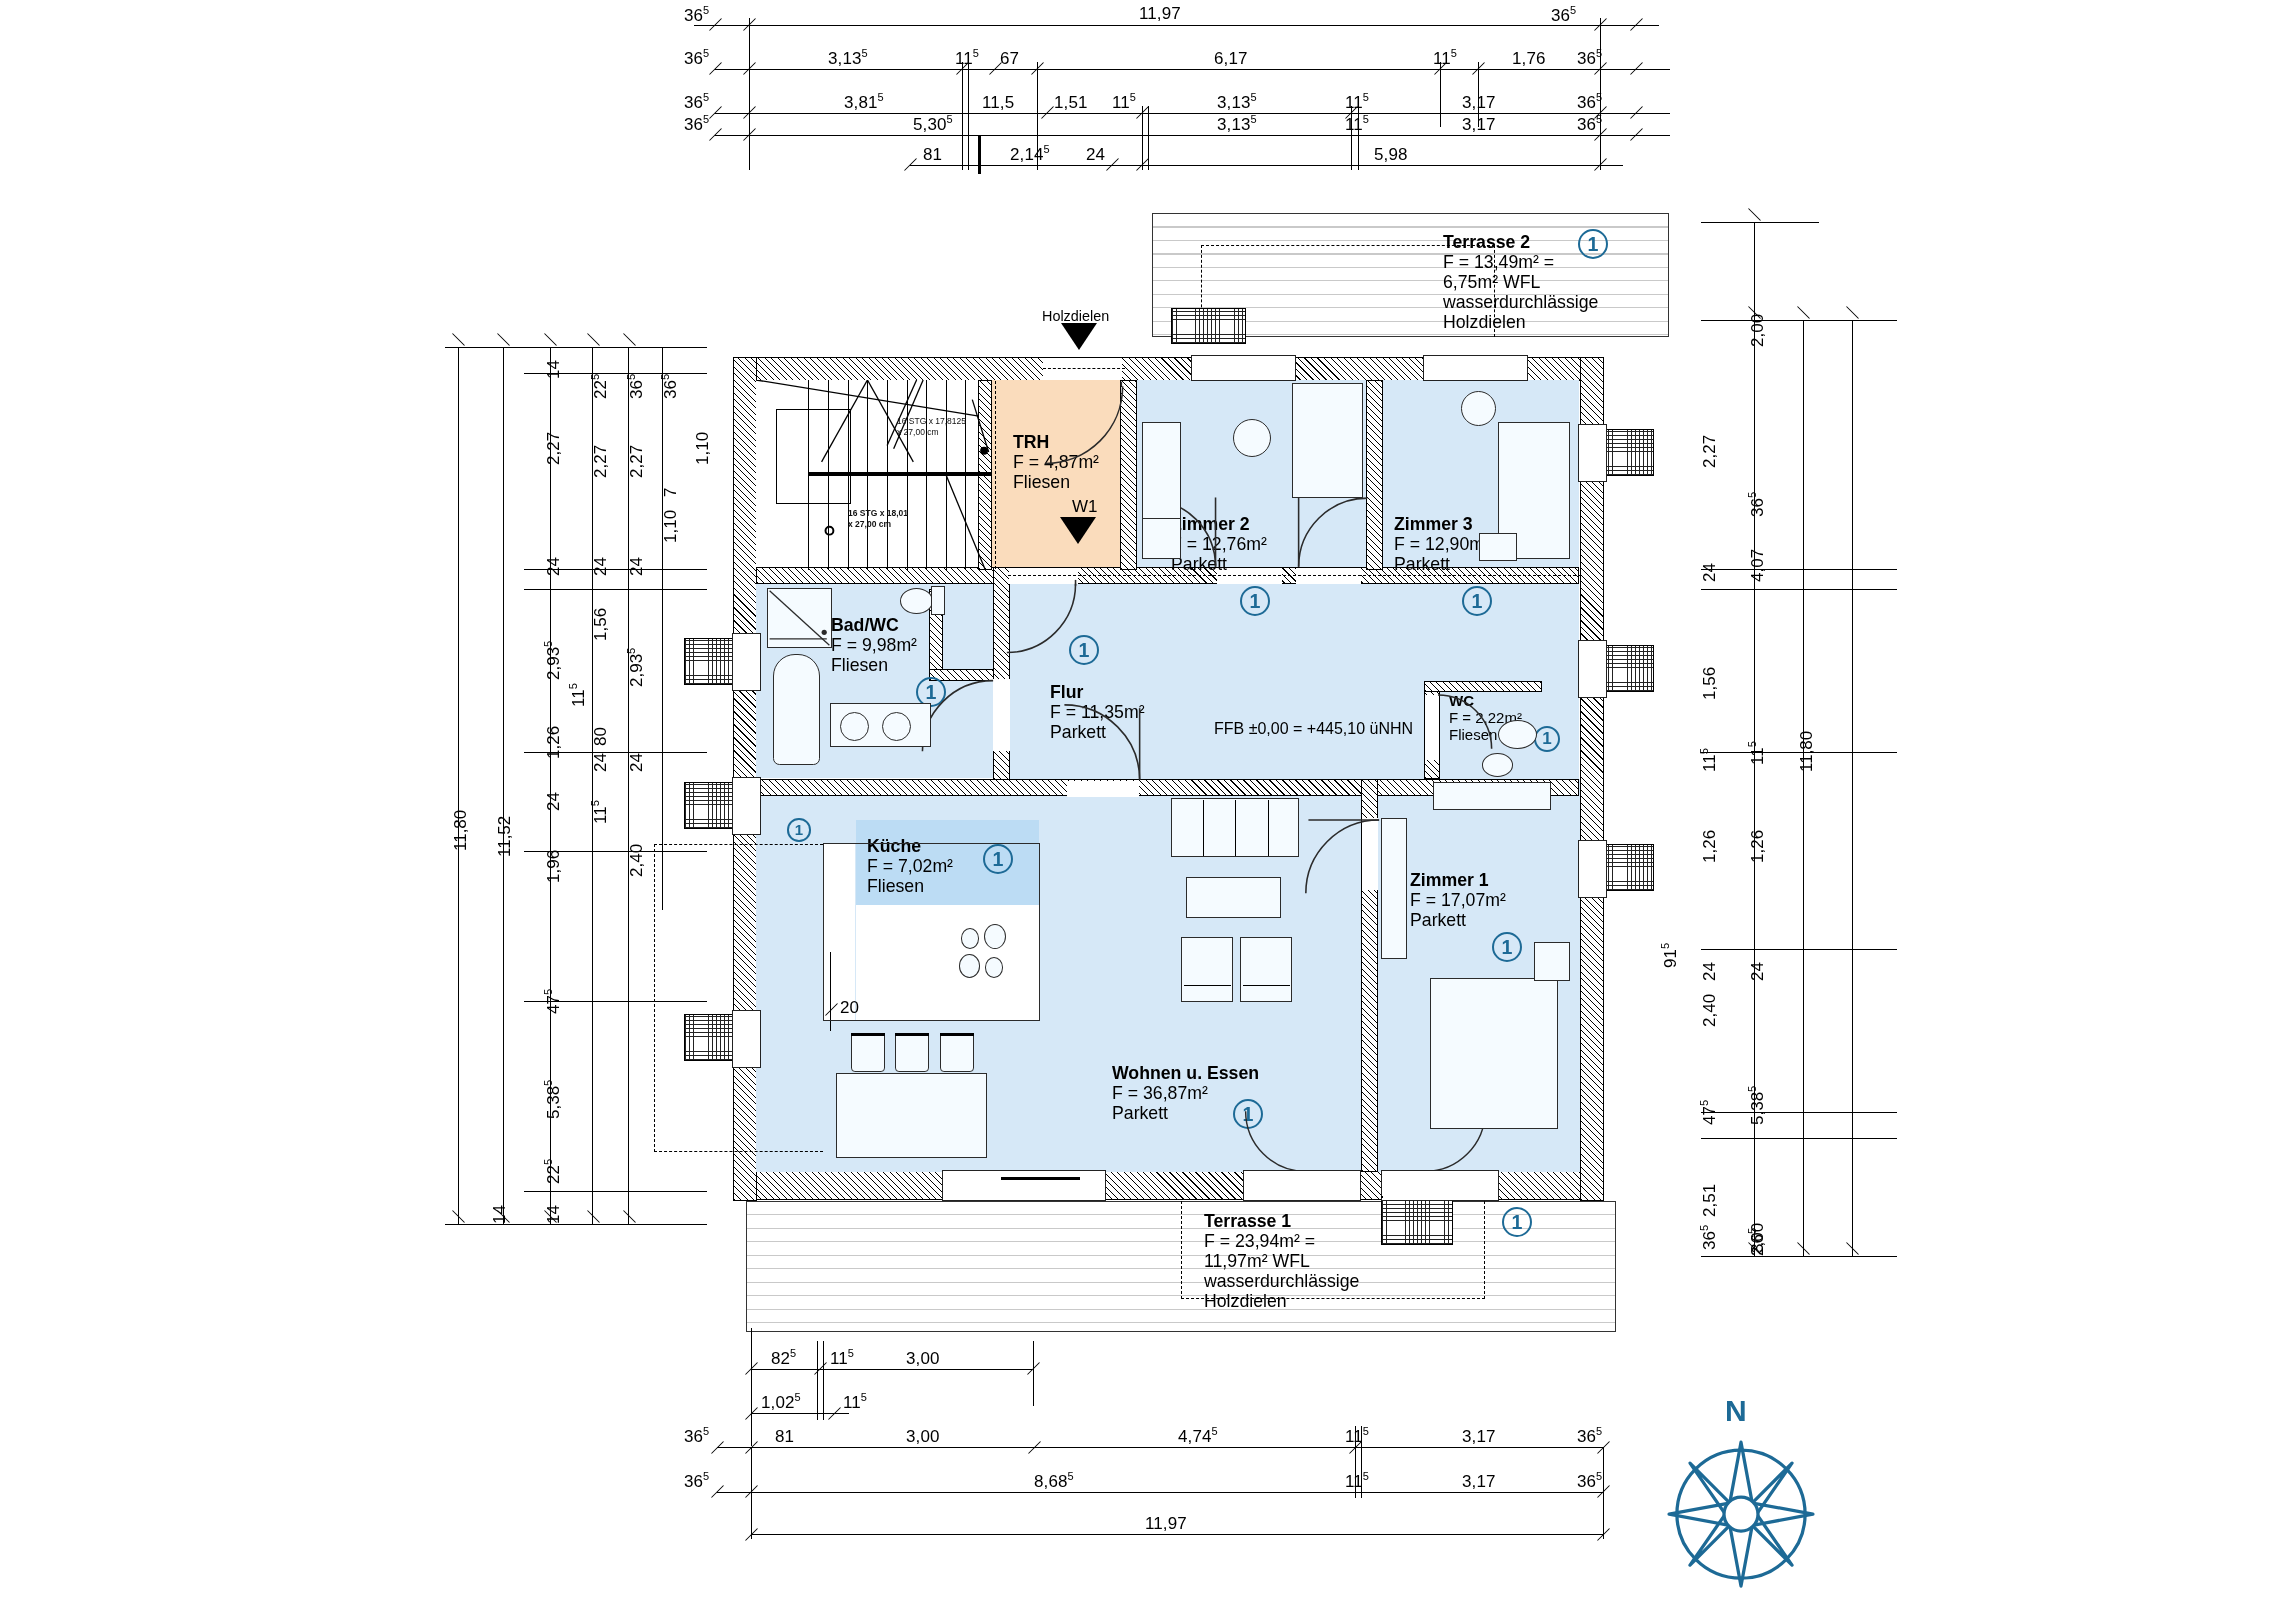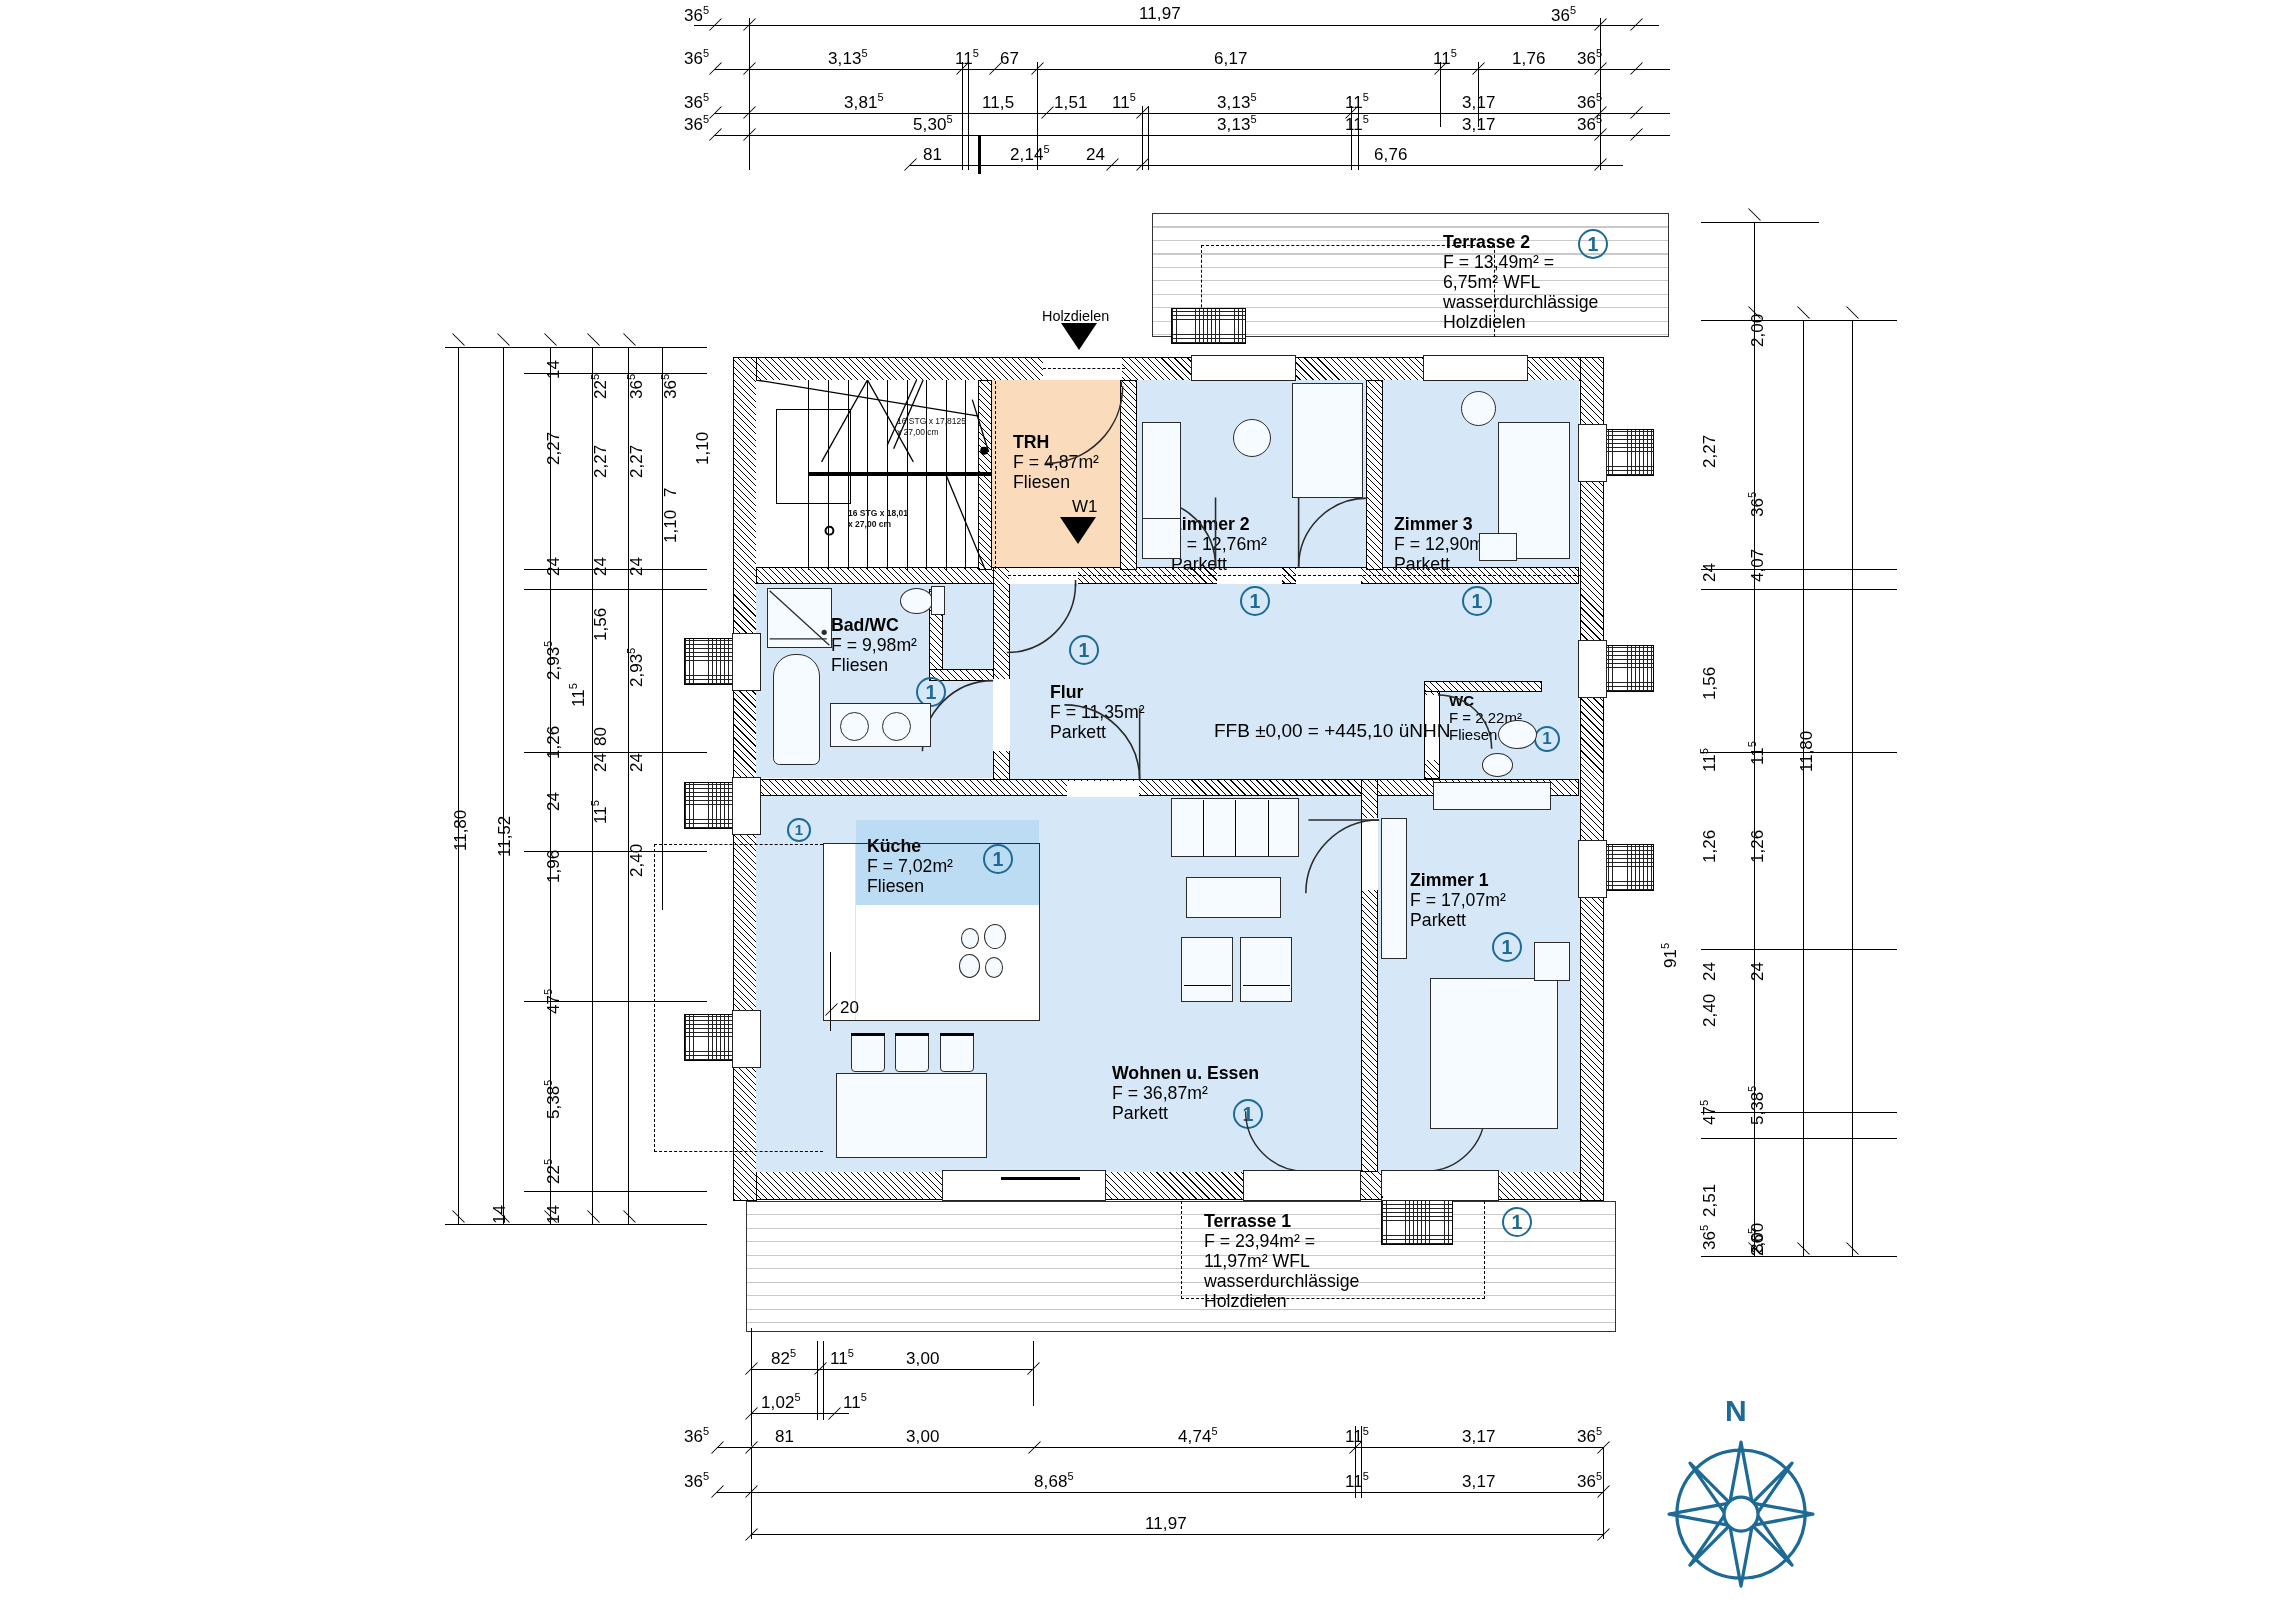--- a/index.html
+++ b/index.html
@@ -130,21 +130,21 @@
   <div class="dimtxt" style="left:1577px;top:116px;">36<sup>5</sup></div>
   <div class="tickslash" style="left:715px;top:126px;"></div>
   <div class="tickslash" style="left:749px;top:126px;"></div>
   <div class="tickslash" style="left:1600px;top:126px;"></div>
   <div class="tickslash" style="left:1636px;top:126px;"></div>
 
   <div class="dimline" style="left:910px;top:165px;width:713px;"></div>
   <div class="dimtxt" style="left:923px;top:146px;">81</div>
   <div class="dimtxt" style="left:1010px;top:146px;">2,14<sup>5</sup></div>
   <div class="dimtxt" style="left:1086px;top:146px;">24</div>
-  <div class="dimtxt" style="left:1374px;top:146px;">6,76</div>
+  <div class="dimtxt" style="left:1374px;top:146px;">5,98</div>
   <div class="tickslash" style="left:910px;top:156px;"></div>
   <div class="wallsolid" style="left:978px;top:135px;width:2.6px;height:39px;"></div>
   <div class="tickslash" style="left:1112px;top:156px;"></div>
   <div class="tickslash" style="left:1142px;top:156px;"></div>
   <div class="tickslash" style="left:1600px;top:156px;"></div>
 </div>
 
 <div class="abs" style="left:419px;top:314px;width:301px;height:929px;">
   <div class="dimlineV" style="left:39px;top:33px;height:877px;"></div>
   <div class="dimlineV" style="left:84px;top:33px;height:877px;"></div>
@@ -424,21 +424,21 @@
 </div>
 <div class="marker" style="left:1462px;top:586px;">1</div>
 
 <div class="lbl" style="left:1449px;top:692px;font-size:15px;line-height:17px;">
   <b style="font-size:15px;">WC</b><br>
   <span>F = 2,22m²</span><br>
   <span>Fliesen</span>
 </div>
 <div class="marker" style="left:1534px;top:726px;width:26px;height:26px;font-size:17px;">1</div>
 
-<div class="abs" style="left:1214px;top:720px;font-size:19px;">FFB ±0,00 = +445,10 üNHN</div>
+<div class="abs" style="left:1214px;top:720px;font-size:16px;">FFB ±0,00 = +445,10 üNHN</div>
 
 <div class="abs" style="left:840px;top:998px;font-size:17px;">20</div>
 <div class="tickslash" style="left:831px;top:1001px;"></div>
 <div class="thinl" style="left:830px;top:952px;width:1px;height:79px;"></div>
 
 <svg class="abs" style="left:0;top:0;width:2295px;height:1623px;pointer-events:none;" viewBox="0 0 3508 2480" width="2295" height="1623">
 
   <path d="M1716 590 A 118 118 0 0 1 1598 708" fill="none" stroke="#2b2b2b" stroke-width="2.4"></path>
   <line x1="1714" y1="583" x2="1714" y2="590" stroke="#2b2b2b" stroke-width="2.4"></line>
 

